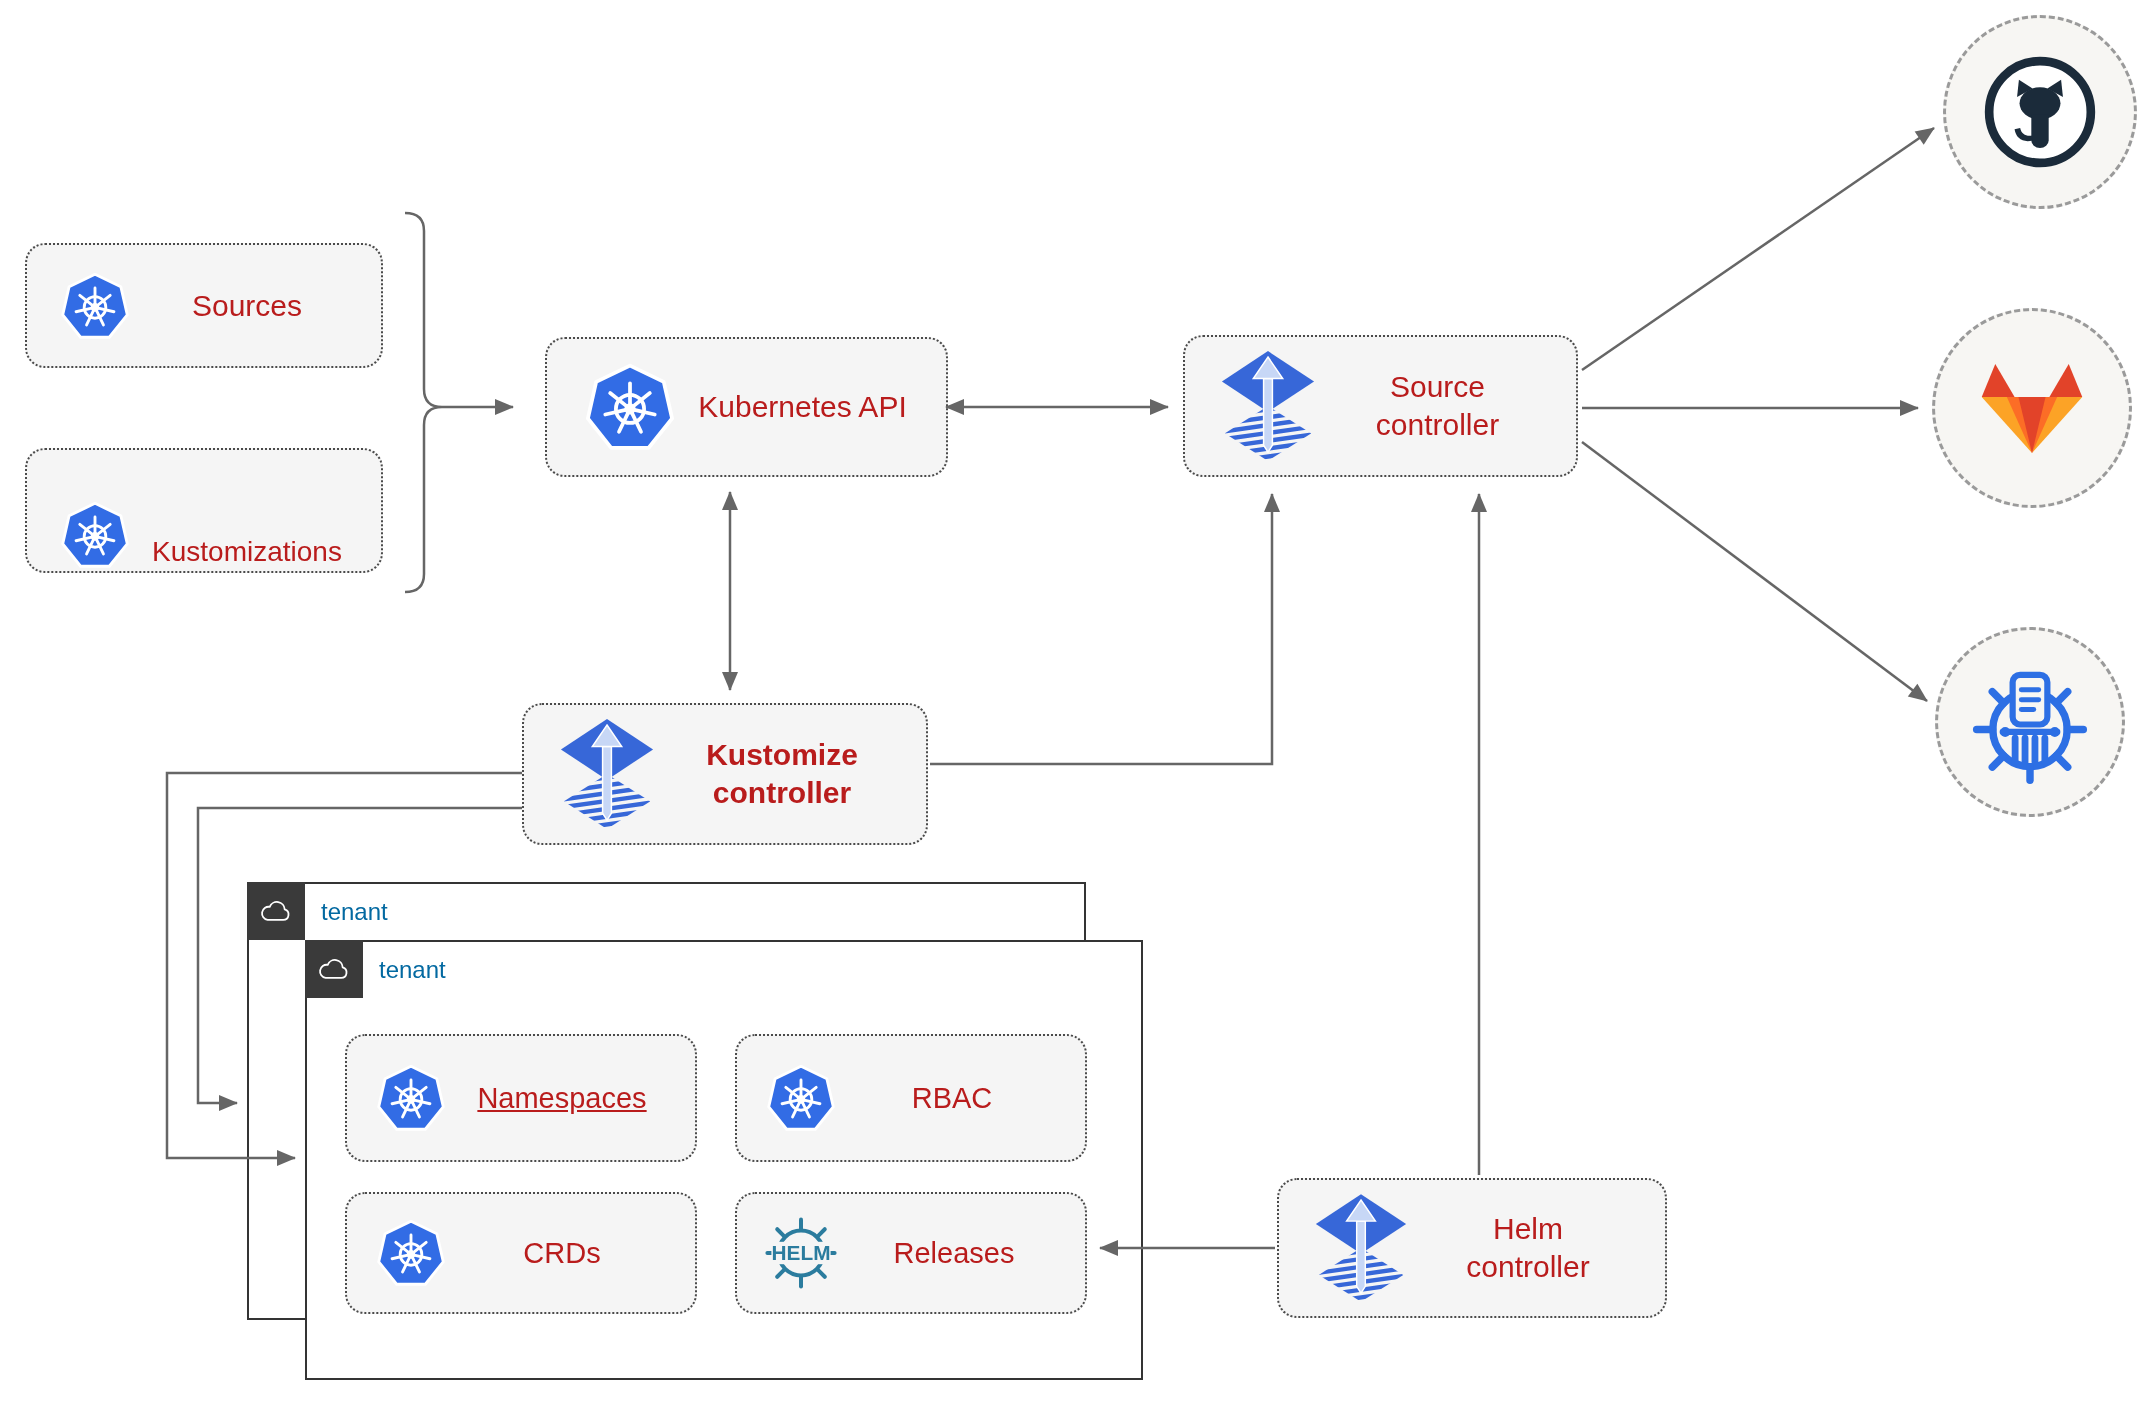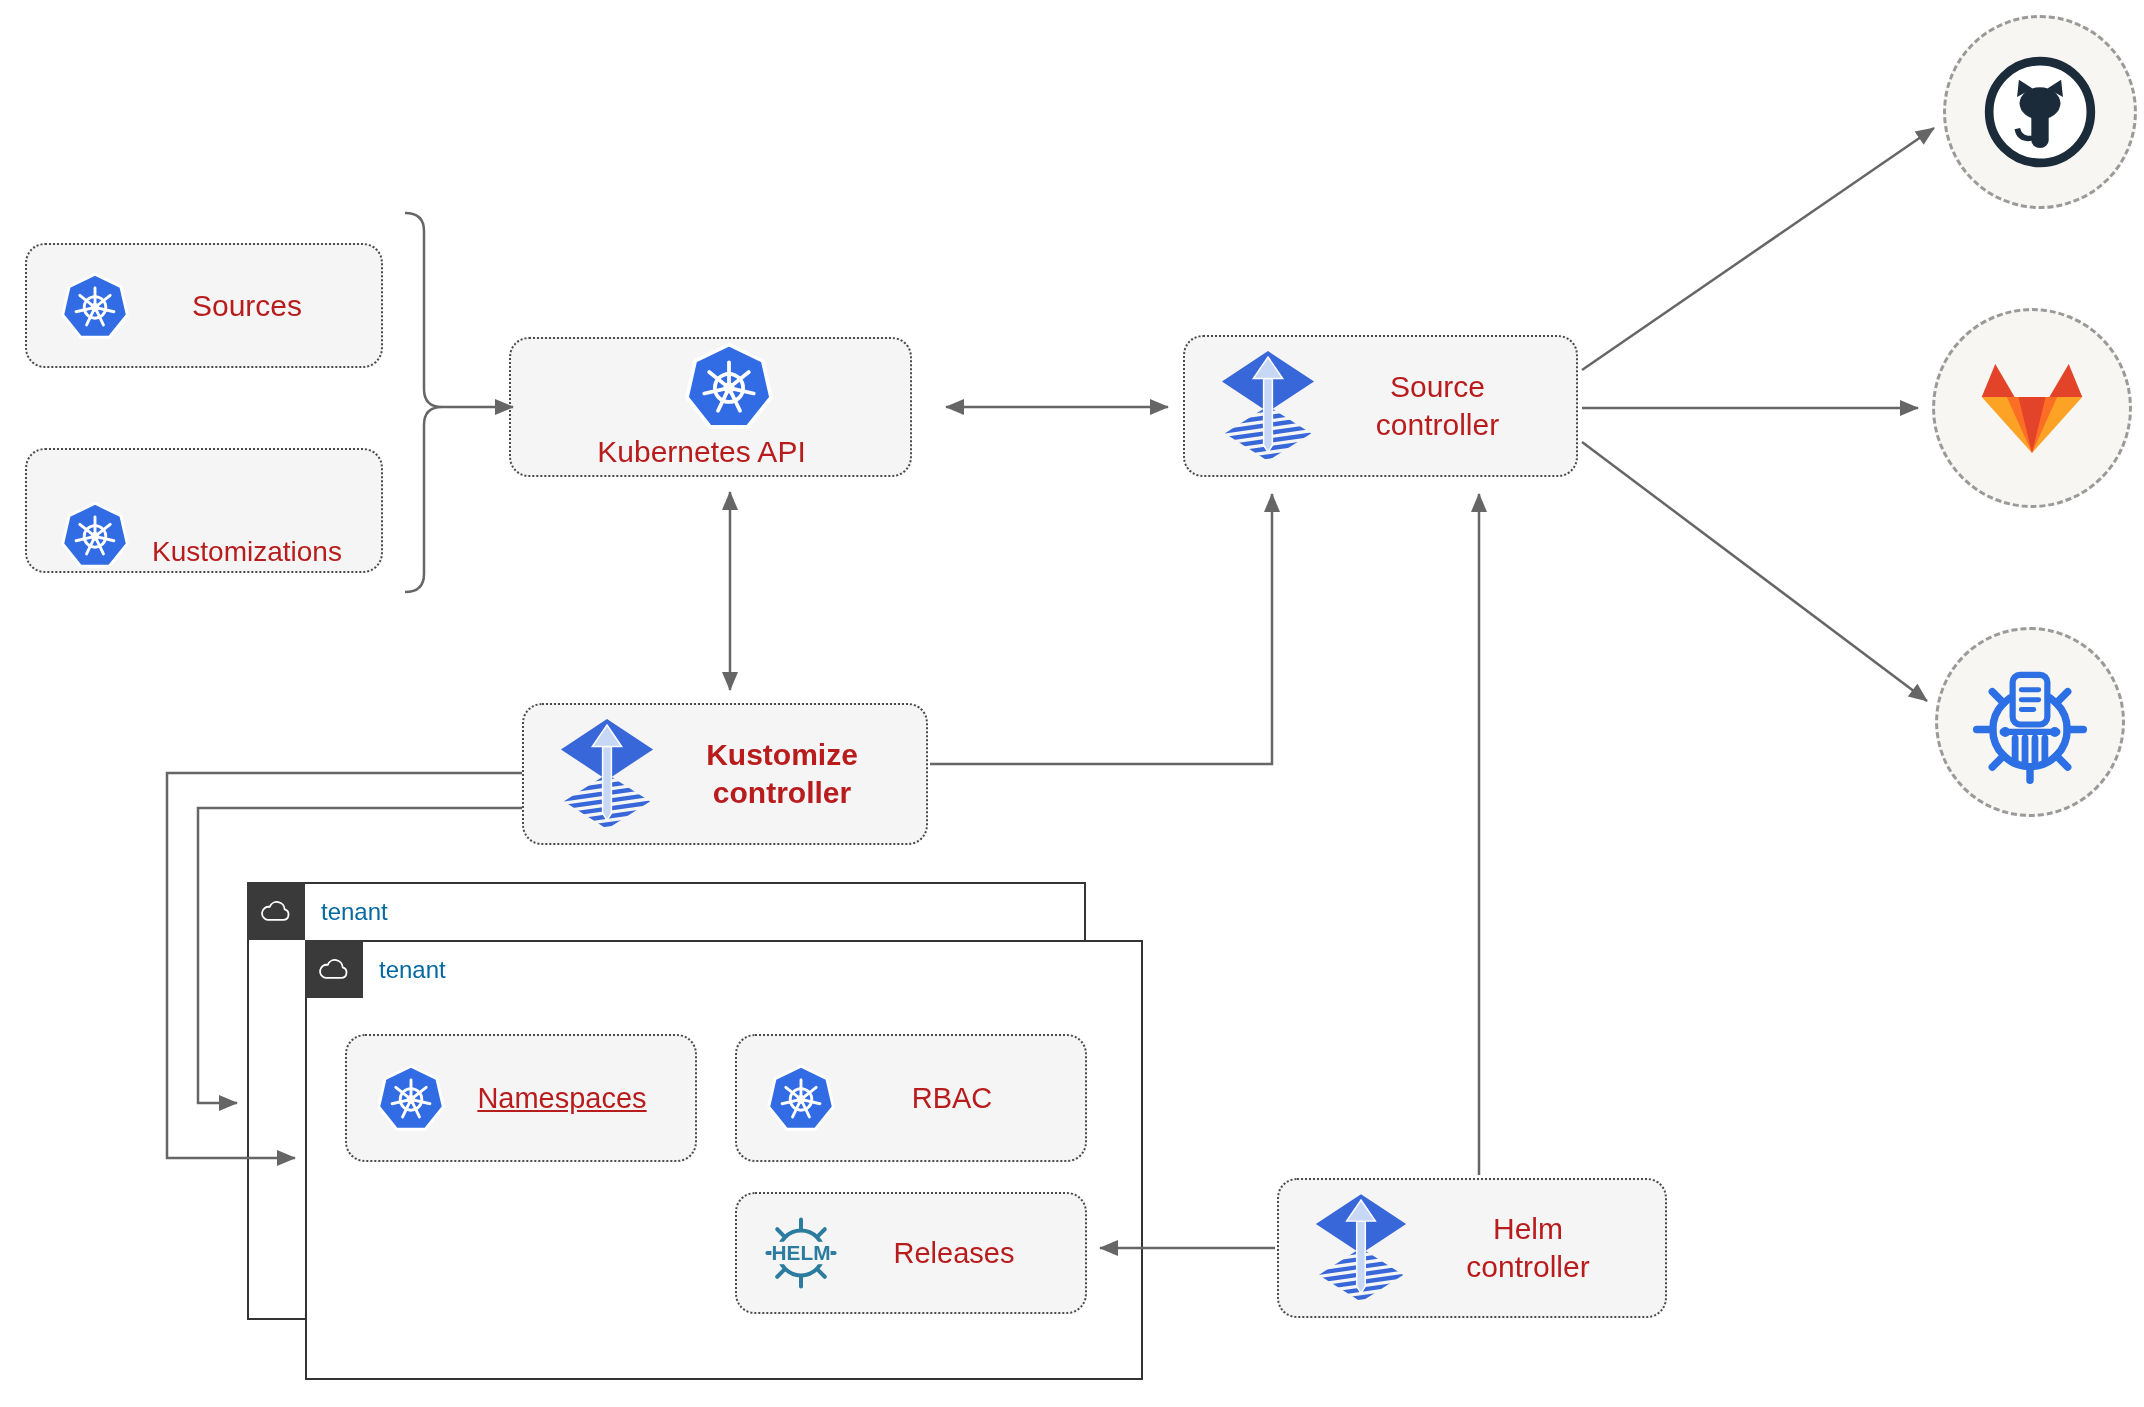--- a/index.html
+++ b/index.html
@@ -165,20 +165,28 @@
     <span class="lbl" style="font-size:29px;text-decoration:underline;">Namespaces</span>
   </div>
   <div class="node" style="left:428px;top:92px;width:352px;height:128px;">
     <span class="icon-wrap" style="margin-left:28px;">
       <svg width="72" height="72">
           <use href="#k8s-icon"></use>
         </svg>
       </span>
     <span class="lbl" style="font-size:29px;">RBAC</span>
   </div>
+  <div class="node" style="left:38px;top:250px;width:352px;height:122px;">
+    <span class="icon-wrap" style="margin-left:28px;">
+      <svg width="72" height="72">
+          <use href="#k8s-icon"></use>
+        </svg>
+      </span>
+    <span class="lbl" style="font-size:29px;">CRDs</span>
+  </div>
   <div class="node" style="left:428px;top:250px;width:352px;height:122px;">
     <span class="icon-wrap" style="margin-left:24px;">
       <svg width="80" height="80">
           <use href="#helm-wheel-icon"></use>
         </svg>
       </span>
     <span class="lbl" style="font-size:29px;">Releases</span>
   </div>
 </div>
 
@@ -192,21 +200,21 @@
 </div>
 <div class="node" style="left:25px;top:448px;width:358px;height:125px;align-items:flex-end;">
   <span class="icon-wrap" style="margin-left:32px;">
     <svg width="72" height="72">
         <use href="#k8s-icon"></use>
       </svg>
     </span>
   <span class="lbl" style="font-size:28px;">Kustomizations</span>
 </div>
 
-<div class="node" style="left:509px;top:337px;width:403px;height:140px;flex-direction:column;">
+<div class="node" style="left:545px;top:337px;width:403px;height:140px;">
   <span class="icon-wrap" style="margin-left:36px;">
     <svg width="94" height="94">
         <use href="#k8s-icon"></use>
       </svg>
     </span>
   <span class="lbl">Kubernetes API</span>
 </div>
 
 <div class="node" style="left:1183px;top:335px;width:395px;height:142px;">
   <span class="icon-wrap" style="margin-left:34px;">

